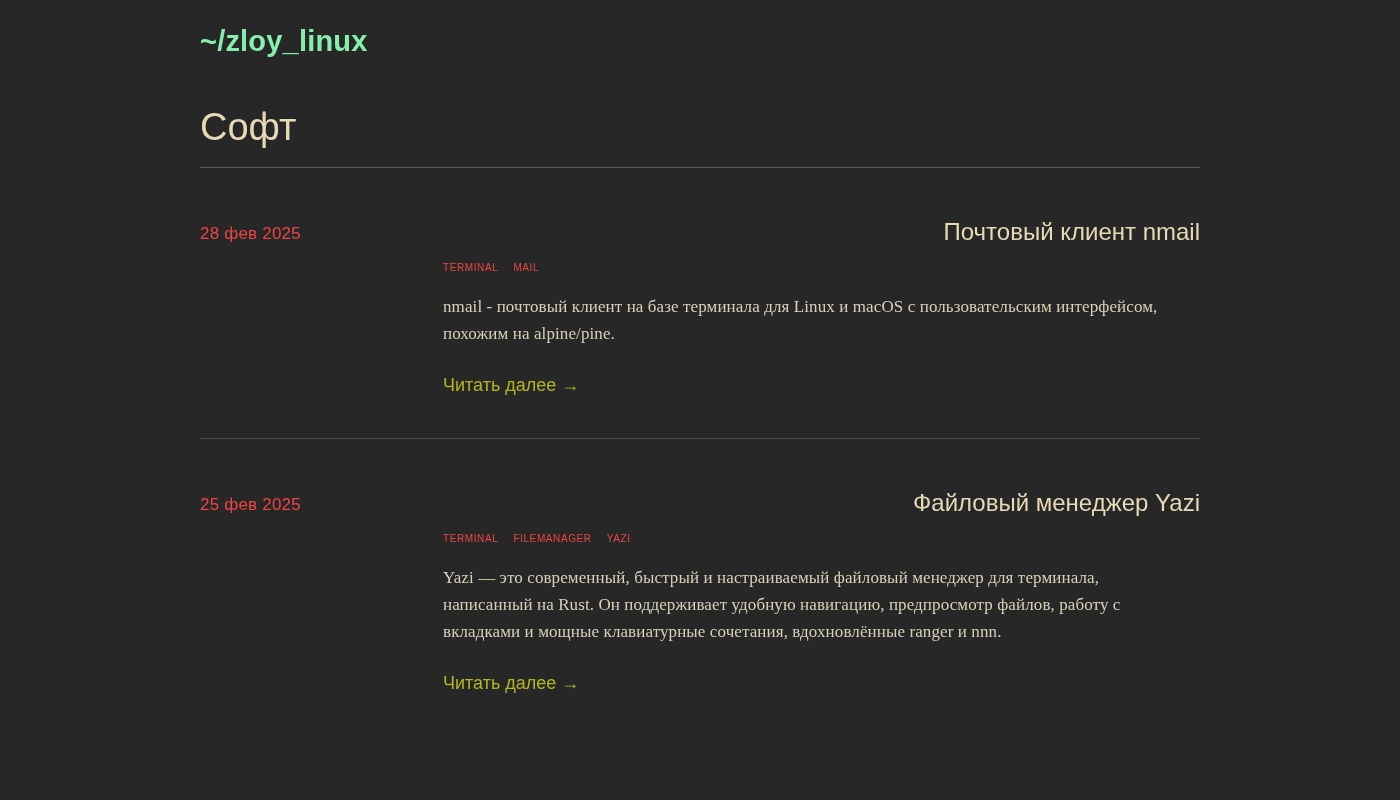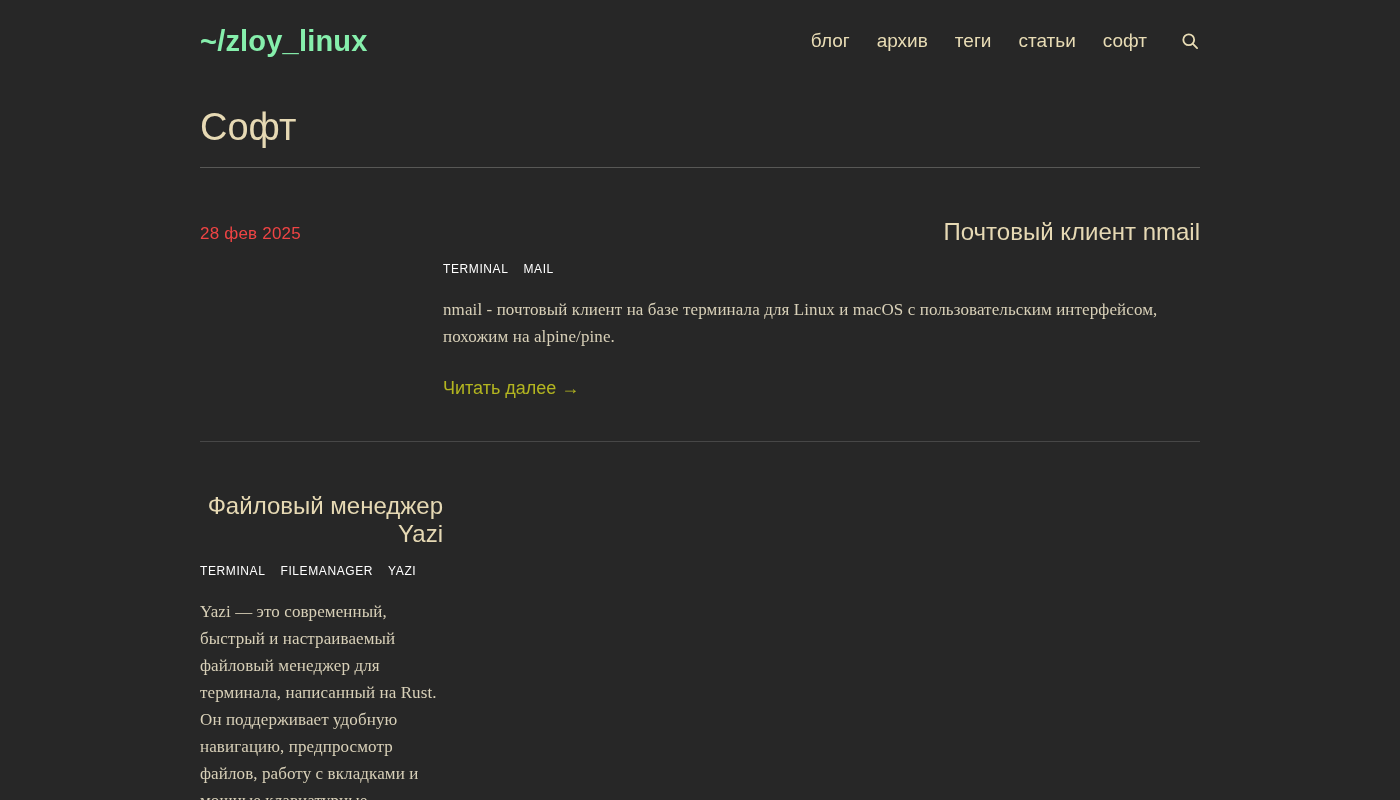--- a/index.html
+++ b/index.html
@@ -81,22 +81,22 @@
     margin: 0 0 16px 0;
     cursor: pointer;
     text-align: right;
   }
   .post-tags {
     display: flex;
     gap: 15px;
     margin-bottom: 20px;
   }
   .post-tag {
-    color: #ffffff;
-    font-size: 12px;
+    color: #ef4444;
+    font-size: 10px;
     letter-spacing: 0.6px;
     text-decoration: none;
     cursor: pointer;
   }
   .post-excerpt {
     color: #d8d0b8;
     font-size: 17px;
     line-height: 27px;
     max-width: 740px;
     margin-bottom: 24px;
@@ -112,55 +112,41 @@
     margin-top: 4px;
   }
 </style>
 </head>
 <body>
 
 <div class="container">
 
   <header class="site-header">
     <a class="logo">~/zloy_linux</a>
-    <nav class="nav">
-      <a>блог</a>
-      <a>архив</a>
-      <a>теги</a>
-      <a>статьи</a>
-      <a>софт</a>
-      <button class="search-btn">
-        <span style="display:flex">
-          <svg width="20" height="20" viewBox="0 0 24 24" fill="none" stroke="#e8dcb5" stroke-width="2.2" stroke-linecap="round">
-            <circle cx="10.5" cy="10.5" r="6.5"></circle>
-            <line x1="15.5" y1="15.5" x2="20.5" y2="20.5"></line>
-          </svg>
-        </span>
-      </button>
-    </nav>
   </header>
 
   <h1 class="page-title">Софт</h1>
 
   <main>
 
     <article class="post with-divider">
       <div class="post-date">28 фев 2025</div>
       <div class="post-content">
         <h2 class="post-title">Почтовый клиент nmail</h2>
         <div class="post-tags">
           <a class="post-tag">TERMINAL</a>
           <a class="post-tag">MAIL</a>
         </div>
         <p class="post-excerpt">nmail - почтовый клиент на базе терминала для Linux и macOS с пользовательским интерфейсом, похожим на alpine/pine.</p>
         <a class="read-more">Читать далее →</a>
       </div>
     </article>
 
     <article class="post">
+      <div class="post-date">25 фев 2025</div>
       <div class="post-content">
         <h2 class="post-title">Файловый менеджер Yazi</h2>
         <div class="post-tags">
           <a class="post-tag">TERMINAL</a>
           <a class="post-tag">FILEMANAGER</a>
           <a class="post-tag">YAZI</a>
         </div>
         <p class="post-excerpt">Yazi — это современный, быстрый и настраиваемый файловый менеджер для терминала, написанный на Rust. Он поддерживает удобную навигацию, предпросмотр файлов, работу с вкладками и мощные клавиатурные сочетания, вдохновлённые ranger и nnn.</p>
         <a class="read-more">Читать далее →</a>
       </div>

